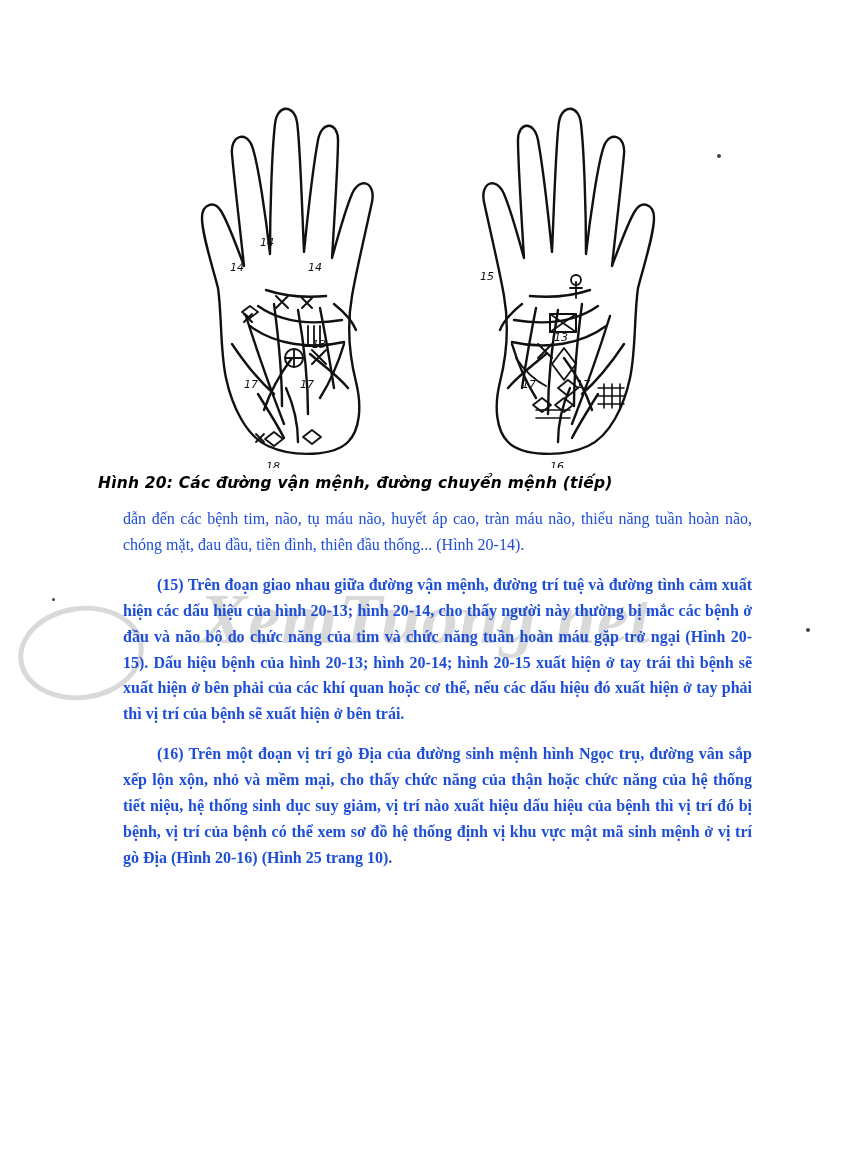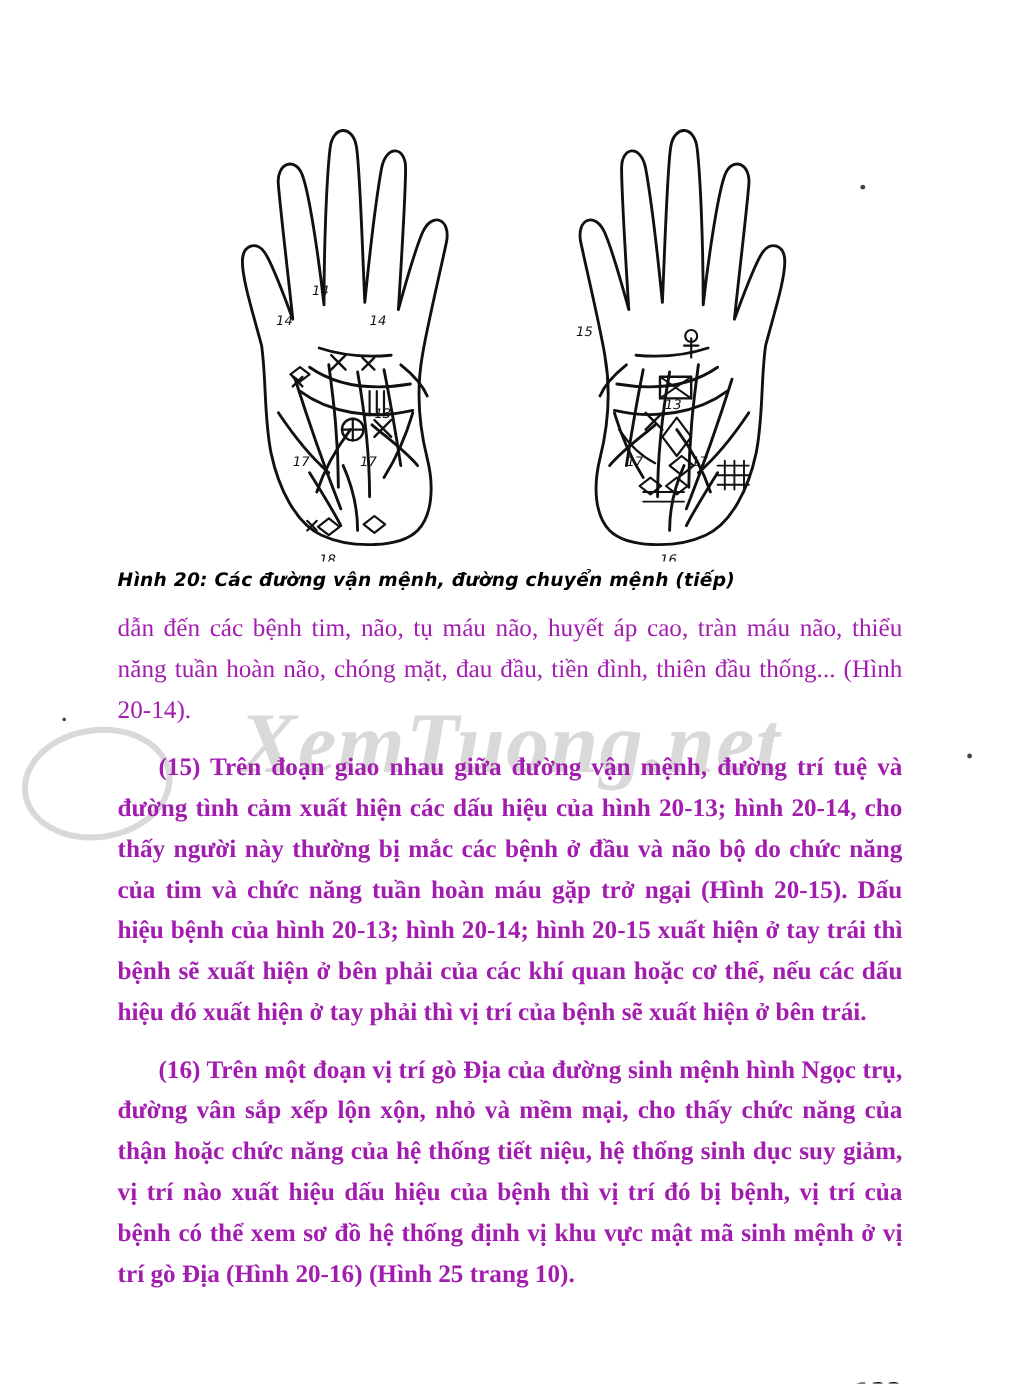--- a/index.html
+++ b/index.html
@@ -70,27 +70,28 @@
     height: 84px;
     border: 5px solid rgba(170,170,170,0.45);
     border-radius: 50%;
     transform: rotate(-8deg);
     z-index: 4;
   }
 
   
   .body-text {
     margin-top: 28px;
-    font-size: 21px;
+    font-size: 16px;
     line-height: 1.62;
     text-align: justify;
     text-justify: inter-word;
-    color: #a21caf;
+    color: #1d4ed8;
     position: relative;
     z-index: 6;
+    margin-left: 25px;
   }
   .body-text p {
     margin: 0 0 14px 0;
   }
   .body-text p.indent {
     text-indent: 34px;
     font-weight: bold;
   }
 
   

